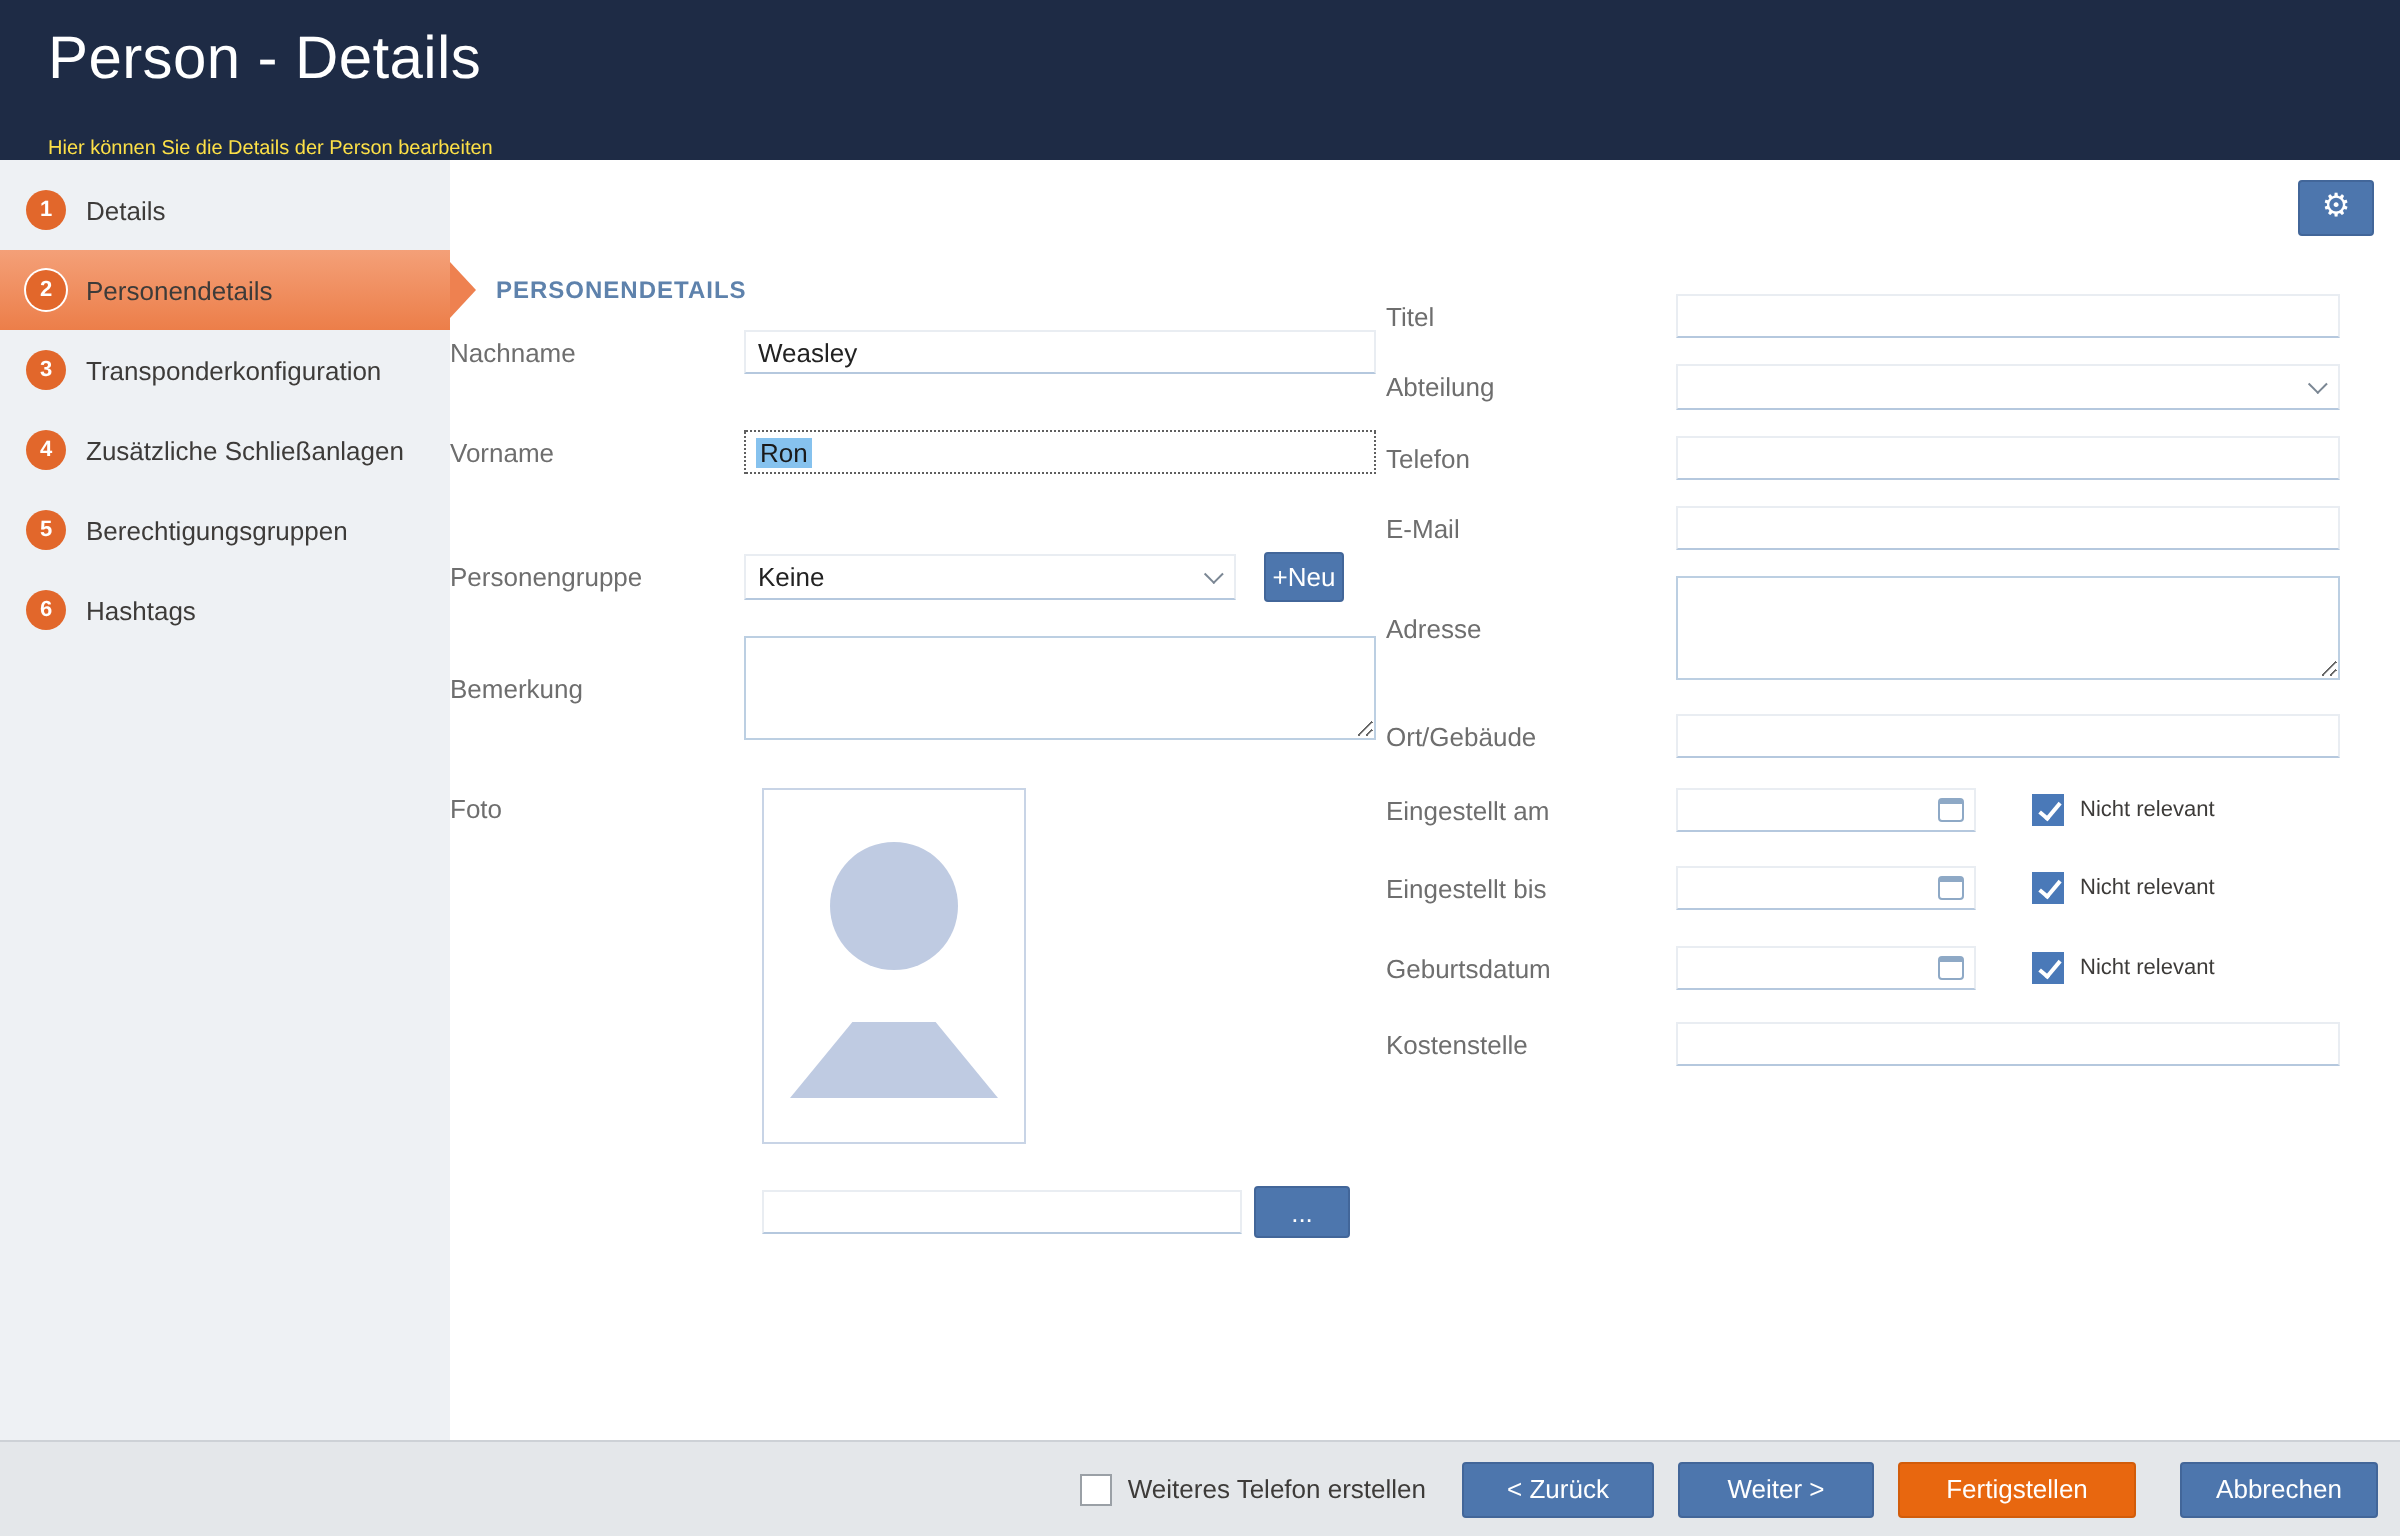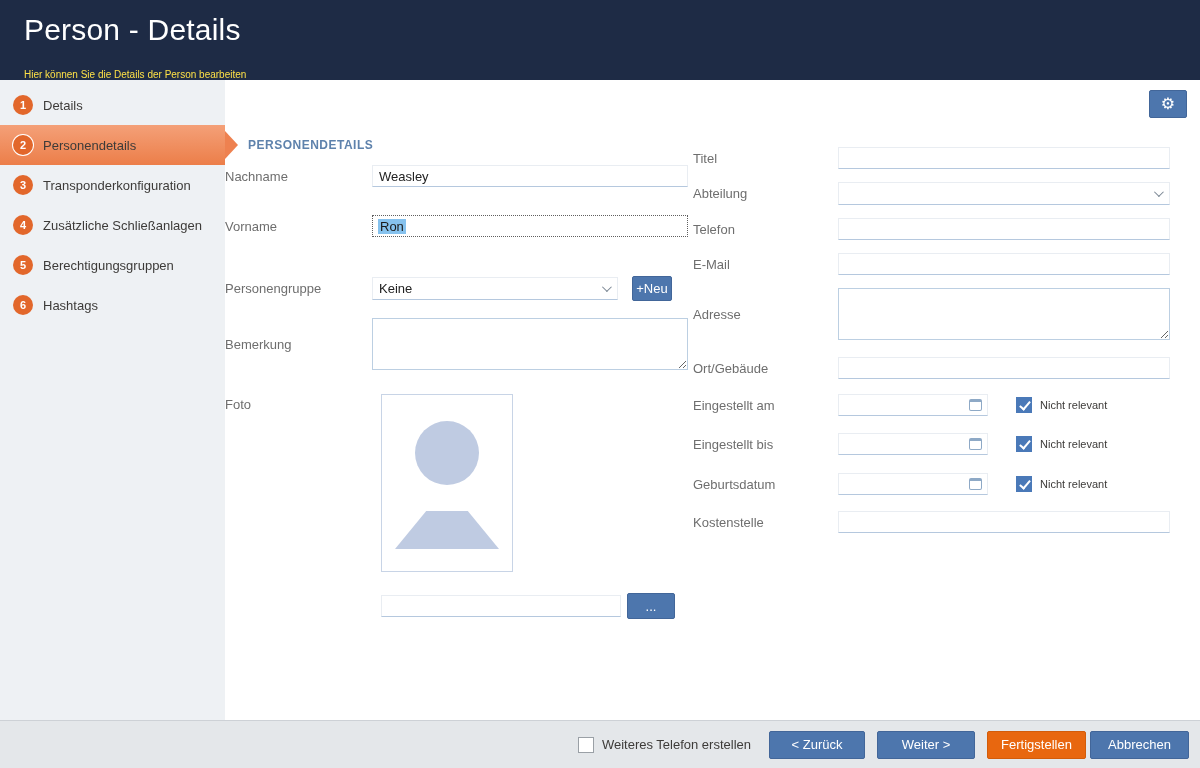--- a/index.html
+++ b/index.html
@@ -82,22 +82,22 @@
   .path-input { width:240px; margin-left:9px; }
 
   
   .footer { height:48px; flex:none; background:#e4e7ea; border-top:1px solid #cdd1d6;
          display:flex; align-items:center; padding:0 11px; }
   .footer-check-group { margin-left:auto; display:flex; align-items:center; }
   .footer-check-label { font-size:13px; color:#3d3b39; margin-left:8px; }
   .footer .btn { height:28px; }
   .btn-zurueck { width:96px; margin-left:18px; }
   .btn-weiter { width:98px; margin-left:12px; }
-  .btn-fertig { width:99px; margin-left:12px; background:#e8670f; border-color:#d25c0a; }
-  .btn-abbrechen { width:99px; margin-left:4px; }
+  .btn-fertig { width:119px; margin-left:12px; background:#e8670f; border-color:#d25c0a; }
+  .btn-abbrechen { width:99px; margin-left:22px; }
 
   
   .r-nachname { top:84px; }
   .r-vorname { top:134px; }
   .r-personalnummer { top:157px; }
   .r-personengruppe { top:196px; }
   .r-bemerkung { top:238px; height:52px; }
   .r-foto { top:314px; height:180px; align-items:flex-start; }
   .r-foto .lbl { padding-top:3px; }
   .r-fotopath { top:513px; height:26px; }

